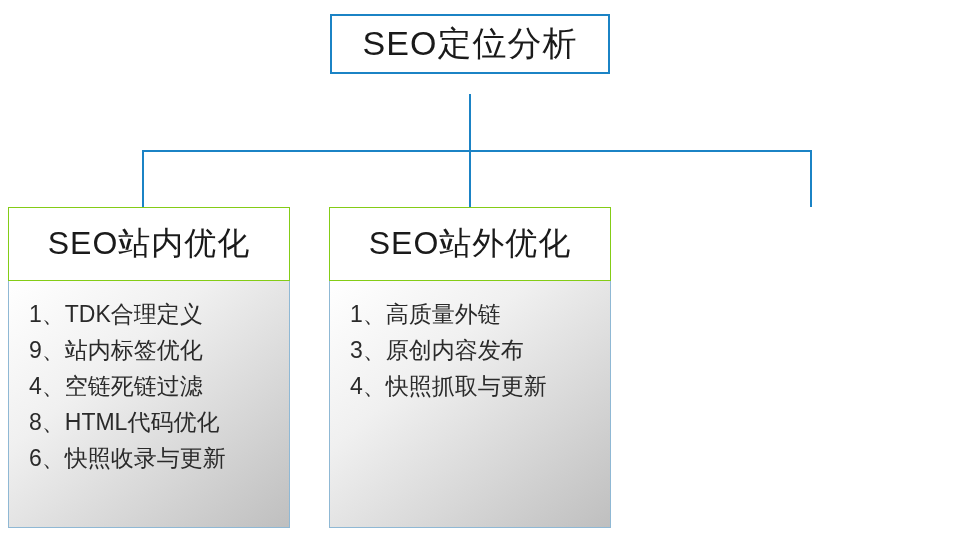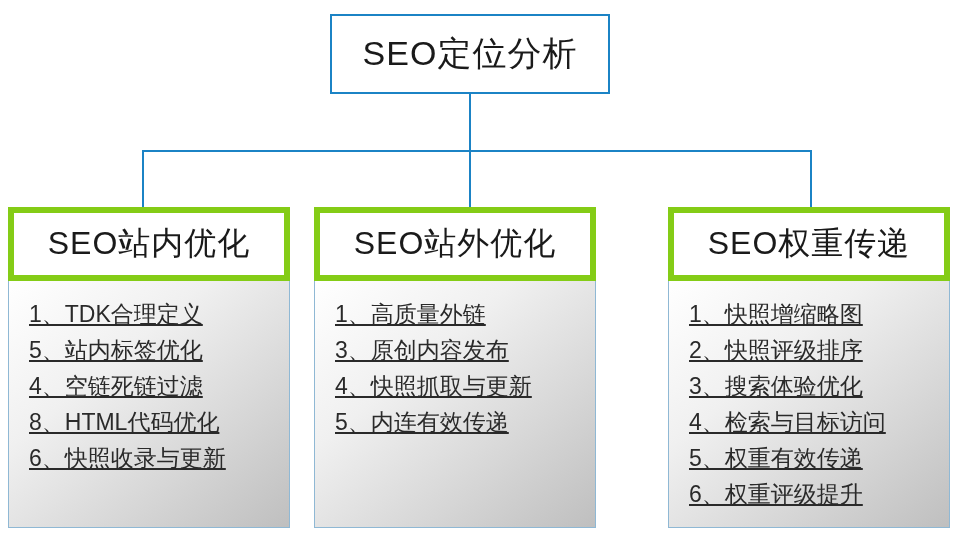--- a/index.html
+++ b/index.html
@@ -22,39 +22,39 @@
     display: flex;
     align-items: center;
     justify-content: center;
     box-sizing: border-box;
     color: #1a1a1a;
   }
   .top-box {
     left: 330px;
     top: 14px;
     width: 280px;
-    height: 80px;
+    height: 60px;
     font-size: 34px;
     letter-spacing: 1px;
   }
   .line {
     position: absolute;
     background: #1b83c5;
   }
   .column {
     position: absolute;
     top: 207px;
     width: 282px;
   }
   .header-box {
     position: relative;
     width: 100%;
     height: 74px;
     background: #ffffff;
-    border: 6px solid #84cc16;
+    border: 1px solid #84cc16;
     box-sizing: border-box;
     display: flex;
     align-items: center;
     justify-content: center;
     font-size: 32px;
     color: #1a1a1a;
     letter-spacing: 1px;
     z-index: 2;
   }
   .body-box {
@@ -67,21 +67,20 @@
     border-top: none;
     background: linear-gradient(140deg, #ffffff 0%, #f0f0f0 35%, #d6d6d6 70%, #bfbfbf 100%);
     padding: 16px 10px 10px 20px;
     z-index: 1;
   }
   .item {
     font-size: 23px;
     line-height: 36px;
     color: #2a2a2a;
     white-space: nowrap;
-    text-decoration: underline;
   }
 </style>
 </head>
 <body>
 
 <div class="canvas">
 
   <div class="node-box top-box">
     <span>SEO定位分析</span>
   </div>
@@ -91,46 +90,32 @@
   <div class="line" style="left:142px; top:150px; width:2px; height:57px;"></div>
   <div class="line" style="left:469px; top:150px; width:2px; height:57px;"></div>
   <div class="line" style="left:810px; top:150px; width:2px; height:57px;"></div>
 
   <div class="column" style="left:8px;">
     <div class="header-box">
       <span>SEO站内优化</span>
     </div>
     <div class="body-box">
       <div class="item">1、TDK合理定义</div>
-      <div class="item">5、站内标签优化</div>
+      <div class="item">9、站内标签优化</div>
       <div class="item">4、空链死链过滤</div>
       <div class="item">8、HTML代码优化</div>
       <div class="item">6、快照收录与更新</div>
     </div>
   </div>
 
-  <div class="column" style="left:314px;">
+  <div class="column" style="left:329px;">
     <div class="header-box">
       <span>SEO站外优化</span>
     </div>
     <div class="body-box">
       <div class="item">1、高质量外链</div>
       <div class="item">3、原创内容发布</div>
       <div class="item">4、快照抓取与更新</div>
-      <div class="item">5、内连有效传递</div>
     </div>
   </div>
 
-  <div class="column" style="left:668px;">
-    <div class="header-box">
-      <span>SEO权重传递</span>
-    </div>
-    <div class="body-box">
-      <div class="item">1、快照增缩略图</div>
-      <div class="item">2、快照评级排序</div>
-      <div class="item">3、搜索体验优化</div>
-      <div class="item">4、检索与目标访问</div>
-      <div class="item">5、权重有效传递</div>
-      <div class="item">6、权重评级提升</div>
-    </div>
-  </div>
 
 </div>
 
 </body></html>

